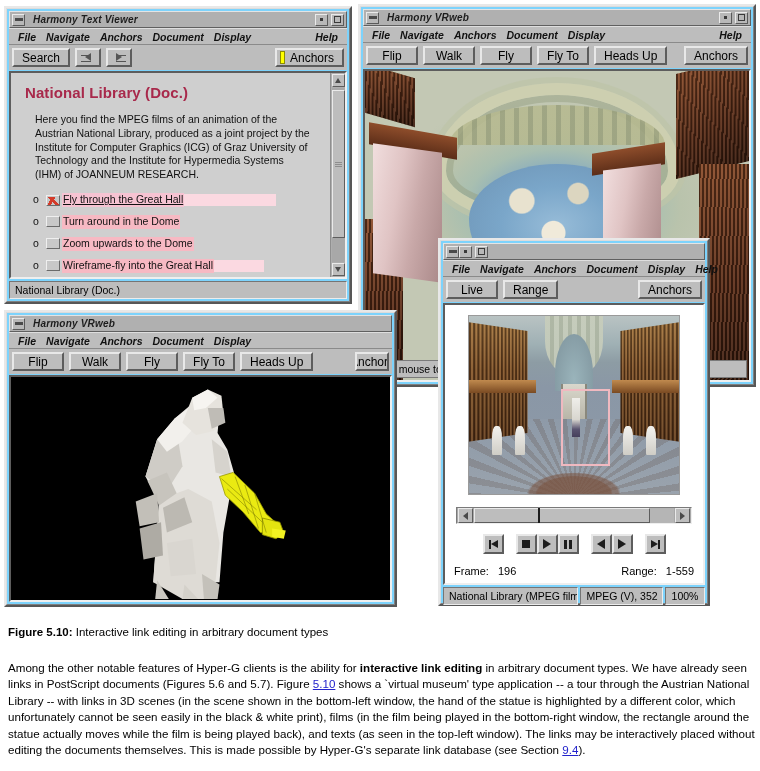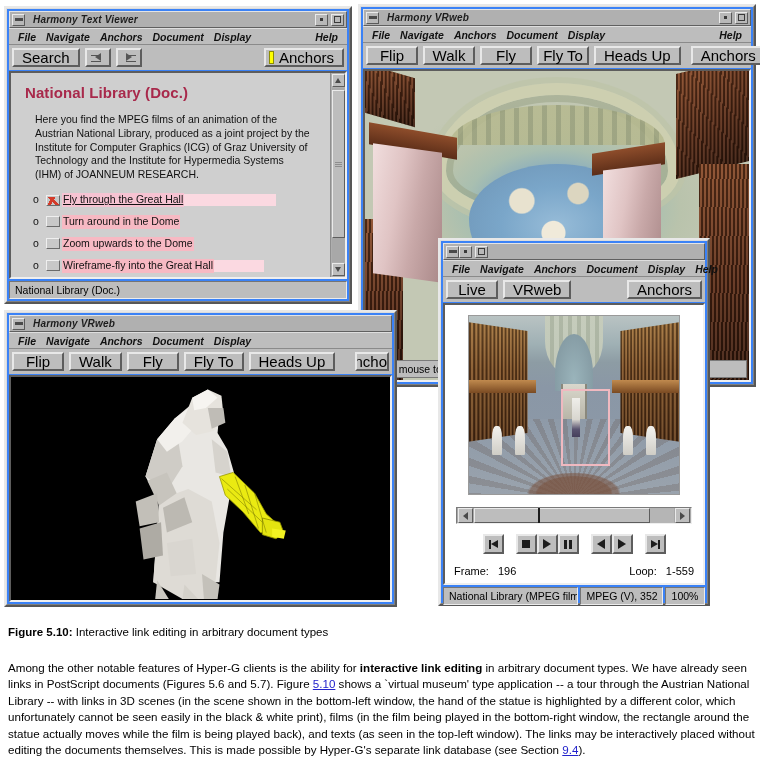--- a/index.html
+++ b/index.html
@@ -8,21 +8,21 @@
     width: 760px; height: 771px;
     background: #ffffff;
     font-family: "Liberation Sans", sans-serif;
     position: relative;
     overflow: hidden;
   }
 
   
   .win {
     position: absolute;
-    background: #3b82f6;
+    background: #7dd3fc;
     border-top: 2px solid #e8e8e8;
     border-left: 2px solid #e8e8e8;
     border-right: 2px solid #575757;
     border-bottom: 2px solid #575757;
   }
   .win-inner {
     border-top: 1px solid #dcdcdc;
     border-left: 1px solid #dcdcdc;
     border-right: 1px solid #808080;
     border-bottom: 1px solid #808080;
@@ -89,21 +89,21 @@
     padding: 3px 3px;
     gap: 5px;
     flex: none;
   }
   .btn {
     background: #bdbdbd;
     border-top: 2px solid #e8e8e8;
     border-left: 2px solid #e8e8e8;
     border-right: 2px solid #5d5d5d;
     border-bottom: 2px solid #5d5d5d;
-    font-size: 15px; color:#000;
+    font-size: 12px; color:#000;
     padding: 1px 8px;
     height: 19px;
     display:flex; align-items:center; justify-content:center;
     white-space: nowrap;
     font-family: "Liberation Sans", sans-serif;
   }
   .btn.wide { min-width: 52px; }
   .tb-fill { flex: 1; }
 
   .statusfield {
@@ -700,21 +700,21 @@
       <div class="menu-item">Navigate</div>
       <div class="menu-item">Anchors</div>
       <div class="menu-item">Document</div>
       <div class="menu-item">Display</div>
       <div class="menu-spacer"></div>
       <div class="menu-item">Help</div>
     </div>
 
     <div class="toolbar">
       <div class="btn wide">Live</div>
-      <div class="btn wide">VRweb</div>
+      <div class="btn wide">Range</div>
       <div class="tb-fill"></div>
       <div class="btn">Anchors</div>
     </div>
 
     <div class="film-area">
       <div class="film-img">
         <div class="hall"></div>
         <div class="hall-vault"></div>
         <div class="hall-arch"></div>
         <div class="hall-door"></div>
@@ -781,21 +781,21 @@
           </div>
         </div>
       </div>
 
       <div class="frame-row">
         <div>
           <span class="lbl">Frame:</span>
           <span>196</span>
         </div>
         <div>
-          <span class="lbl">Loop:</span>
+          <span class="lbl">Range:</span>
           <span>1-559</span>
         </div>
       </div>
     </div>
 
     <div class="film-status">
       <div class="statusfield">National Library (MPEG film; 22 s)</div>
       <div class="statusfield">MPEG (V), 352</div>
       <div class="statusfield">100%</div>
     </div>

